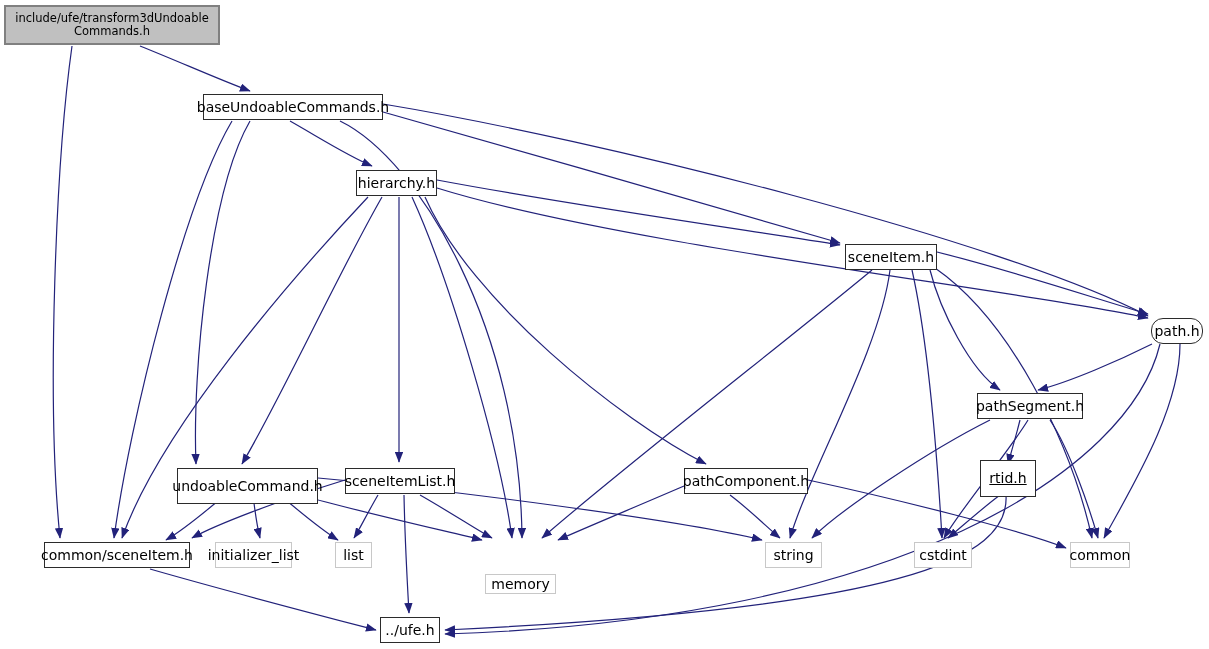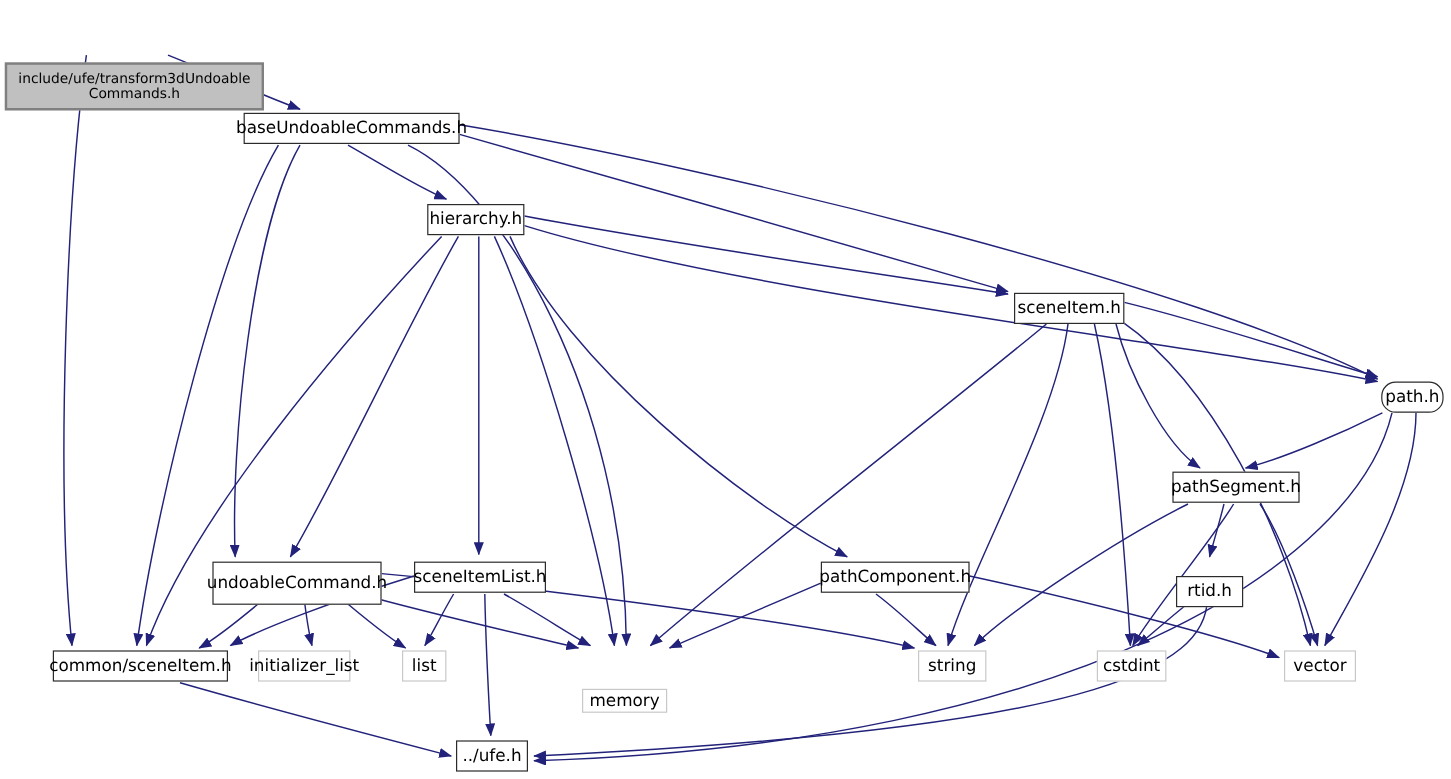--- a/index.html
+++ b/index.html
@@ -3,21 +3,21 @@
 <meta charset="utf-8">
 <style>
   html,body{margin:0;padding:0;background:#ffffff;}
   #canvas{position:relative;width:1209px;height:649px;overflow:hidden;
           font-family:"DejaVu Sans","Liberation Sans",sans-serif;background:#fff;}
   svg#edges{position:absolute;left:0;top:0;width:1209px;height:649px;}
   .node{position:absolute;box-sizing:border-box;display:flex;align-items:center;
         justify-content:center;text-align:center;background:#ffffff;
         font-size:14px;color:#000;line-height:1.15;white-space:pre-line;}
   .node.sys{border:1px solid #c8c8c8;}
-  .node.root{border:2px solid #808080;background:#c0c0c0;font-size:11.5px;margin-top:47px;}
+  .node.root{border:2px solid #808080;background:#c0c0c0;font-size:11.5px;}
   .node.bold{border:1.6px solid #2b2b2b;}
 </style>
 </head>
 <body>
 
 <div id="canvas">
   <svg id="edges" viewBox="0 0 1209 649" xmlns="http://www.w3.org/2000/svg">
     <defs>
       <marker id="arw" markerWidth="9" markerHeight="7" refX="8.4" refY="3.5" orient="auto" markerUnits="strokeWidth">
         <polygon points="0,0 9,3.5 0,7" fill="#22227a"></polygon>
@@ -73,23 +73,23 @@
       <div class="node root" style="left: 4px; top: 5px; width: 216px; height: 40px;">include/ufe/transform3dUndoable
 Commands.h</div>
       <div class="node bold" style="left: 203px; top: 94px; width: 180px; height: 26px;">baseUndoableCommands.h</div>
       <div class="node bold" style="left: 356px; top: 170px; width: 81px; height: 26px;">hierarchy.h</div>
       <div class="node bold" style="left: 845px; top: 244px; width: 92px; height: 26px;">sceneItem.h</div>
       <div class="node bold" style="left: 1151px; top: 318px; width: 52px; height: 26px; border-radius: 12px;">path.h</div>
       <div class="node bold" style="left: 977px; top: 393px; width: 106px; height: 26px;">pathSegment.h</div>
       <div class="node bold" style="left: 177px; top: 468px; width: 141px; height: 36px;">undoableCommand.h</div>
       <div class="node bold" style="left: 345px; top: 468px; width: 110px; height: 26px;">sceneItemList.h</div>
       <div class="node bold" style="left: 684px; top: 468px; width: 124px; height: 26px;">pathComponent.h</div>
-      <div class="node bold" style="left: 980px; top: 480px; width: 56px; height: 26px;">rtid.h</div>
+      <div class="node bold" style="left: 980px; top: 460px; width: 56px; height: 37px; text-decoration: underline;">rtid.h</div>
       <div class="node bold" style="left: 44px; top: 542px; width: 146px; height: 26px;">common/sceneItem.h</div>
       <div class="node sys" style="left: 215px; top: 542px; width: 77px; height: 26px;">initializer_list</div>
       <div class="node sys" style="left: 335px; top: 542px; width: 37px; height: 26px;">list</div>
       <div class="node sys" style="left: 485px; top: 542px; width: 71px; height: 20px; margin-top: 32px;">memory</div>
       <div class="node sys" style="left: 765px; top: 542px; width: 57px; height: 26px;">string</div>
       <div class="node sys" style="left: 914px; top: 542px; width: 58px; height: 26px;">cstdint</div>
-      <div class="node sys" style="left: 1070px; top: 542px; width: 60px; height: 26px;">vector</div>
+      <div class="node sys" style="left: 1070px; top: 542px; width: 60px; height: 26px;">common</div>
       <div class="node bold" style="left: 380px; top: 617px; width: 60px; height: 26px;">../ufe.h</div>
     </div>
 </div>
 
 </body></html>

